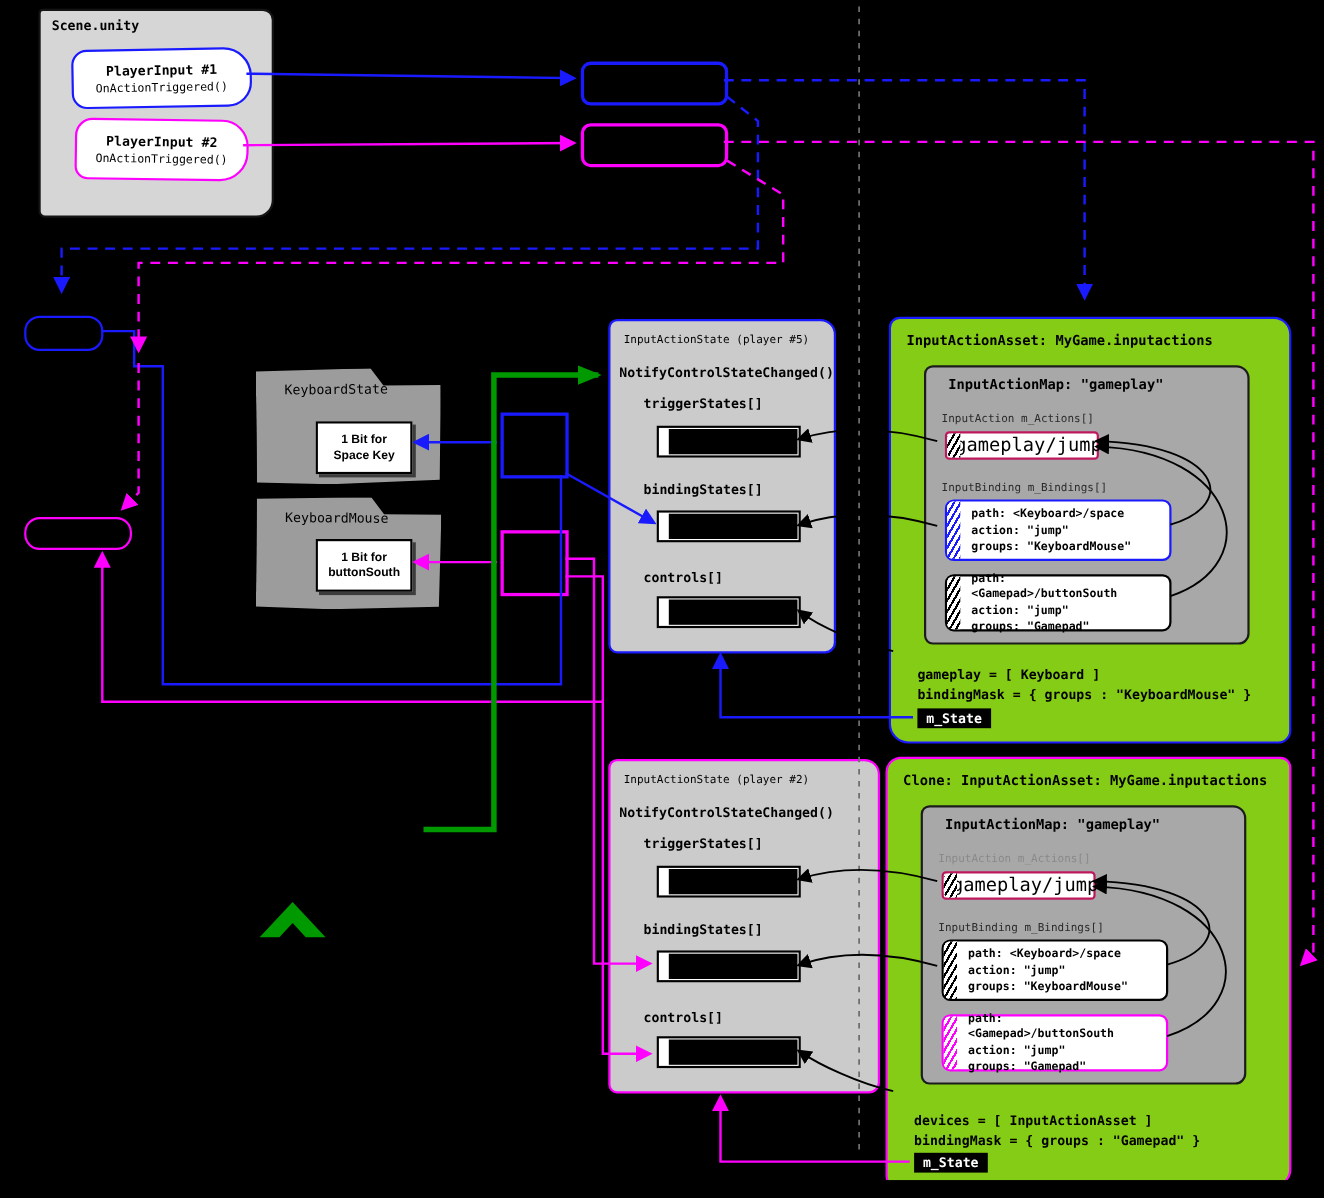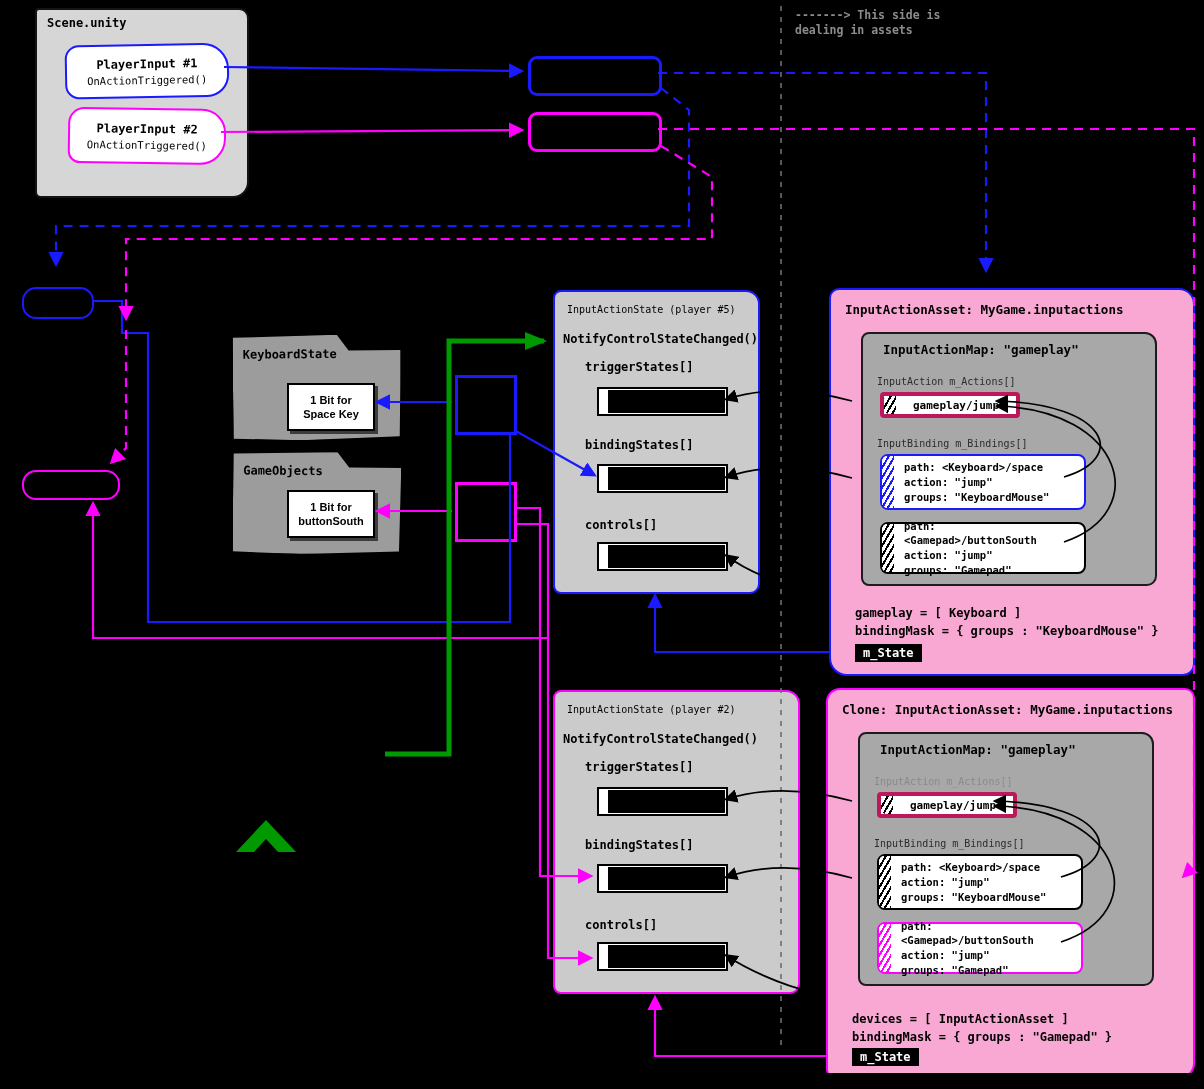--- a/index.html
+++ b/index.html
@@ -24,46 +24,46 @@
   .hollow.blue{border:3px solid #1a1aff;}
   .hollow.mag{border:3px solid #ff00ff;}
   .capsule{background:#000;border-radius:14px;}
   .capsule.blue{border:2.5px solid #1a1aff;}
   .capsule.mag{border:2.5px solid #ff00ff;}
   .memblock{background:#000;}
   .memblock.blue{border:3.5px solid #1a1aff;}
   .memblock.mag{border:3.5px solid #ff00ff;}
   
   .devbox{background:#9c9c9c;clip-path:polygon(0 2%,62% 0,69% 15%,100% 15%,99% 97%,40% 100%,0 98%);}
-  .dev-title{position:absolute;left:10px;top:12px;font-weight:bold;font-size:12px;}
+  .dev-title{position:absolute;left:26px;top:12px;font-weight:normal;font-size:12px;}
   .bitbox{position:absolute;background:#fff;border:2px solid #000;box-shadow:3px 3px 0 #3c3c3c;
           display:flex;align-items:center;justify-content:center;text-align:center;
           font-family:"Liberation Sans",sans-serif;font-weight:bold;font-size:11px;
           line-height:1.3;white-space:pre-line;}
   
   .statebox{width:203px;height:300px;background:#cbcbcb;border-radius:8px 14px 10px 8px;}
   .statebox.blue{border:2.5px solid #1a1aff;}
   .statebox.mag{border:2.5px solid #ff00ff;}
   .st-title{position:absolute;left:12px;top:12px;font-size:10px;}
   .st-notify{position:absolute;left:8px;top:40px;font-weight:bold;font-size:12px;}
   .st-label{position:absolute;font-weight:bold;font-size:12px;}
   .bar{position:absolute;width:127px;height:25px;background:#fff;border:2px solid #000;}
   .bar-fill{position:absolute;left:9px;top:1px;right:1px;bottom:1px;background:#000;}
   
-  .assetbox{background:#f9a8d4;margin-left:21px;}
+  .assetbox{background:#84cc16;}
   .assetbox.blue{border:2.5px solid #1a1aff;border-radius:10px 16px 12px 18px;}
   .assetbox.mag{border:2.5px solid #ff00ff;border-radius:14px 10px 16px 10px;}
   .as-title{position:absolute;left:14px;top:12px;font-weight:bold;font-size:12.5px;}
   .mapbox{position:absolute;background:#a8a8a8;border:2px solid #1c1c1c;border-radius:8px 12px 10px 8px;}
   .map-title{position:absolute;left:20px;top:8px;font-weight:bold;font-size:12.5px;}
   .small-label{position:absolute;font-size:10px;color:#2b2b2b;}
   .small-label.dim{color:#8a8a8a;}
-  .jumpbox{position:absolute;background:#fff;border:4px solid #be185d;border-radius:4px;
-           display:flex;align-items:center;justify-content:center;font-weight:bold;
-           font-size:11px;padding-left:12px;box-sizing:border-box;}
+  .jumpbox{position:absolute;background:#fff;border:2px solid #be185d;border-radius:4px;
+           display:flex;align-items:center;justify-content:center;font-weight:normal;
+           font-size:17px;padding-left:12px;box-sizing:border-box;}
   .bindbox{position:absolute;background:#fff;border-radius:8px;box-sizing:border-box;
            padding:5px 22px 5px 22px;display:flex;flex-direction:column;justify-content:center;gap:1px;}
   .bindbox.blue{border:2.5px solid #1a1aff;}
   .bindbox.black{border:2px solid #000;}
   .bindbox.mag{border:2.5px solid #ff00ff;}
   .bindline{font-size:10.5px;font-weight:bold;line-height:1.35;}
   .hatch{position:absolute;left:0;top:0;bottom:0;width:12px;border-radius:5px 0 0 5px;
          background:repeating-linear-gradient(120deg,#000 0 2px,#fff 2px 5px);}
   .hatch.blue{background:repeating-linear-gradient(120deg,#1a1aff 0 2px,#fff 2px 5px);}
   .hatch.mag{background:repeating-linear-gradient(120deg,#ff00ff 0 2px,#fff 2px 5px);}
@@ -82,37 +82,35 @@
     <div class="pi pi1">
       <div class="pi-name">PlayerInput #1</div>
       <div class="pi-cb">OnActionTriggered()</div>
     </div>
     <div class="pi pi2">
       <div class="pi-name">PlayerInput #2</div>
       <div class="pi-cb">OnActionTriggered()</div>
     </div>
   </div>
 
-  <div class="note abs" style="left:795px;top:8px;width:190px;">-------&gt; This side is
-dealing in assets</div>
 
   <div class="hollow blue abs" style="left:528px;top:56px;width:128px;height:34px;"></div>
   <div class="hollow mag abs" style="left:528px;top:112px;width:128px;height:34px;"></div>
 
   <div class="capsule blue abs" style="left:22px;top:287px;width:68px;height:28px;"></div>
   <div class="capsule mag abs" style="left:22px;top:470px;width:94px;height:26px;"></div>
 
   <div class="devbox abs" style="left:233px;top:335px;width:168px;height:105px;transform:rotate(-0.5deg);">
     <div class="dev-title">KeyboardState</div>
   </div>
   <div class="bitbox abs" style="left:287px;top:383px;width:84px;height:44px;">1 Bit for
 Space Key</div>
 
   <div class="devbox abs" style="left:233px;top:452px;width:168px;height:102px;transform:rotate(0.4deg);">
-    <div class="dev-title">GameObjects</div>
+    <div class="dev-title">KeyboardMouse</div>
   </div>
   <div class="bitbox abs" style="left:287px;top:490px;width:84px;height:44px;">1 Bit for
 buttonSouth</div>
 
   <div class="memblock blue abs" style="left:455px;top:375px;width:56px;height:54px;"></div>
   <div class="memblock mag abs" style="left:455px;top:482px;width:56px;height:54px;"></div>
 
   <div class="statebox blue abs" style="left:553px;top:290px;">
     <div class="st-title">InputActionState (player #5)</div>
     <div class="st-notify">NotifyControlStateChanged()</div>

